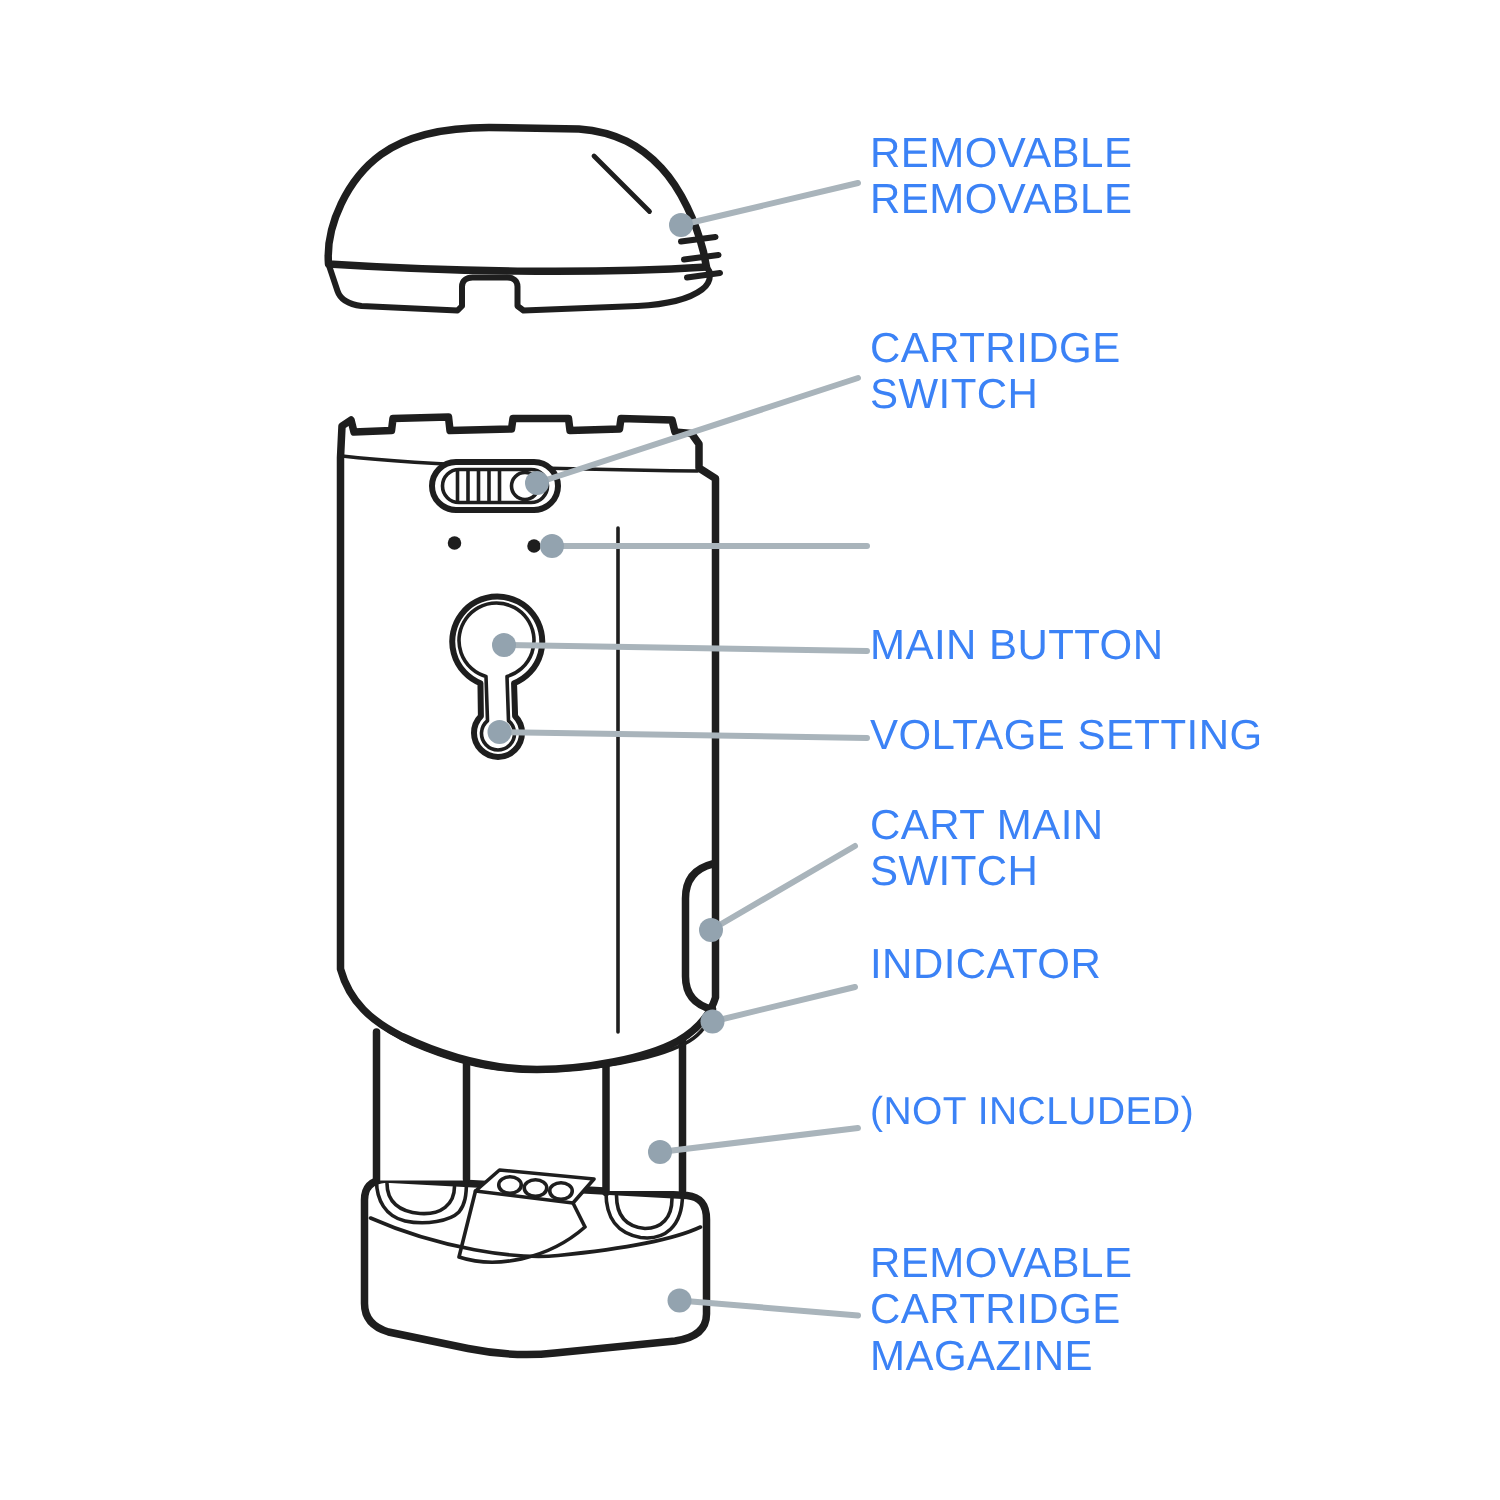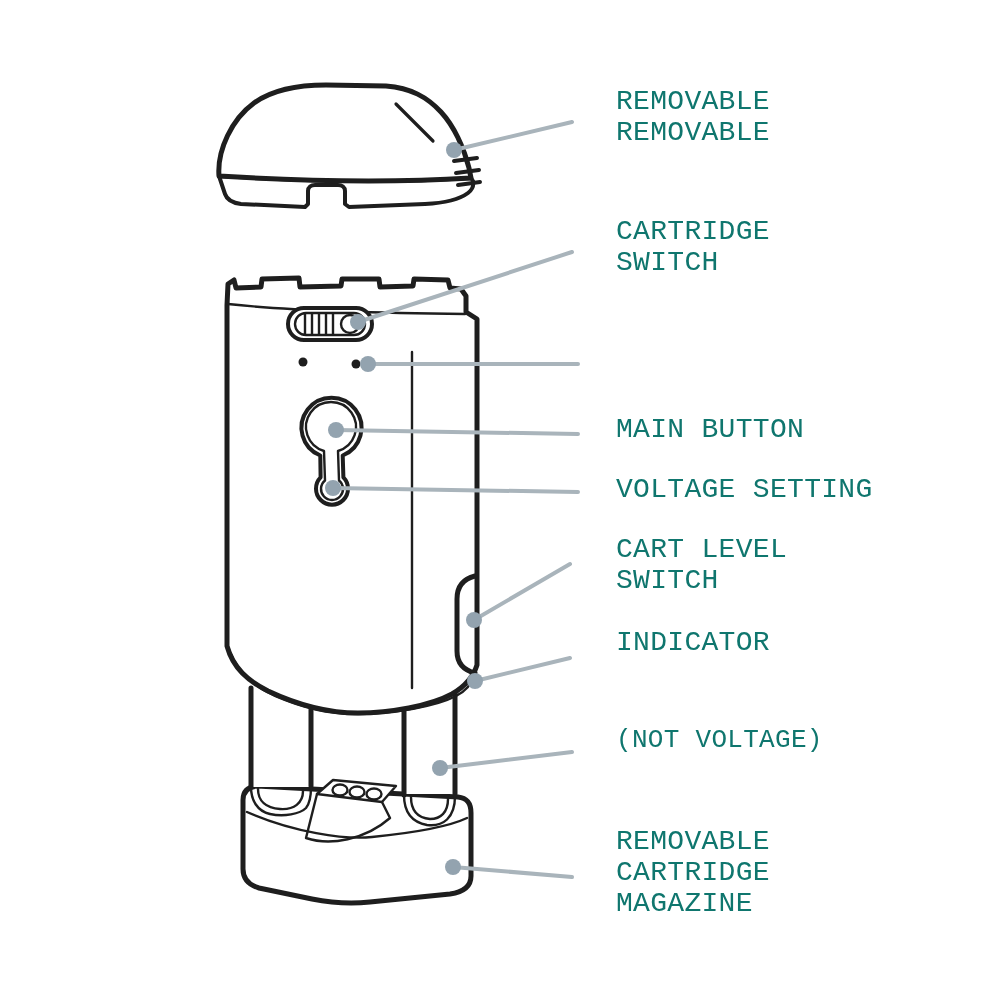--- a/index.html
+++ b/index.html
@@ -3,23 +3,23 @@
 <meta charset="utf-8">
 <style>
   html,body { margin:0; padding:0; }
   body { background:#ffffff; font-family:"Liberation Sans", sans-serif; }
   .canvas {
     position:relative; width:1000px; height:1000px; background:#ffffff; overflow:hidden;
   }
   .canvas svg { position:absolute; left:0; top:0; }
   .labels { position:absolute; left:0; top:0; width:1000px; height:1000px; pointer-events:none; }
   .label {
-    position:absolute; left:616px;
+    position:absolute; left:580px;
     font-size:28px; line-height:31px; font-weight:300;
-    color:#0f766e; letter-spacing:0.3px; white-space:nowrap;font-family:Liberation Mono, monospace;
+    color:#3b82f6; letter-spacing:0.3px; white-space:nowrap;
   }
   .label .ln { display:block; }
   .label .note { display:block; font-size:26px; }
   
   .stroke-heavy { fill:none; stroke:#1e1e1e; stroke-width:5; stroke-linecap:round; stroke-linejoin:round; }
   .stroke-med   { fill:none; stroke:#1e1e1e; stroke-width:4; stroke-linecap:round; stroke-linejoin:round; }
   .stroke-thin  { fill:none; stroke:#1e1e1e; stroke-width:2.4; stroke-linecap:round; stroke-linejoin:round; }
   .fill-white   { fill:#ffffff; }
   .callout-line { stroke:#a9b4bb; stroke-width:4; stroke-linecap:round; fill:none; }
   .callout-dot  { fill:#93a3af; stroke:none; }
@@ -171,30 +171,30 @@
 
   <div class="label" style="top:474px">
     <span class="ln">VOLTAGE SETTING</span>
   </div>
 
   <div class="label" style="top:414px">
     <span class="ln">MAIN BUTTON</span>
   </div>
 
   <div class="label" style="top:534px">
-    <span class="ln">CART LEVEL</span>
+    <span class="ln">CART MAIN</span>
     <span class="ln">SWITCH</span>
   </div>
 
   <div class="label" style="top:627px">
     <span class="ln">INDICATOR</span>
   </div>
 
   <div class="label" style="top:725px">
-    <span class="note">(NOT VOLTAGE)</span>
+    <span class="note">(NOT INCLUDED)</span>
   </div>
 
   <div class="label" style="top:826px">
     <span class="ln">REMOVABLE</span>
     <span class="ln">CARTRIDGE</span>
     <span class="ln">MAGAZINE</span>
   </div>
 
 </div>
 </div>

